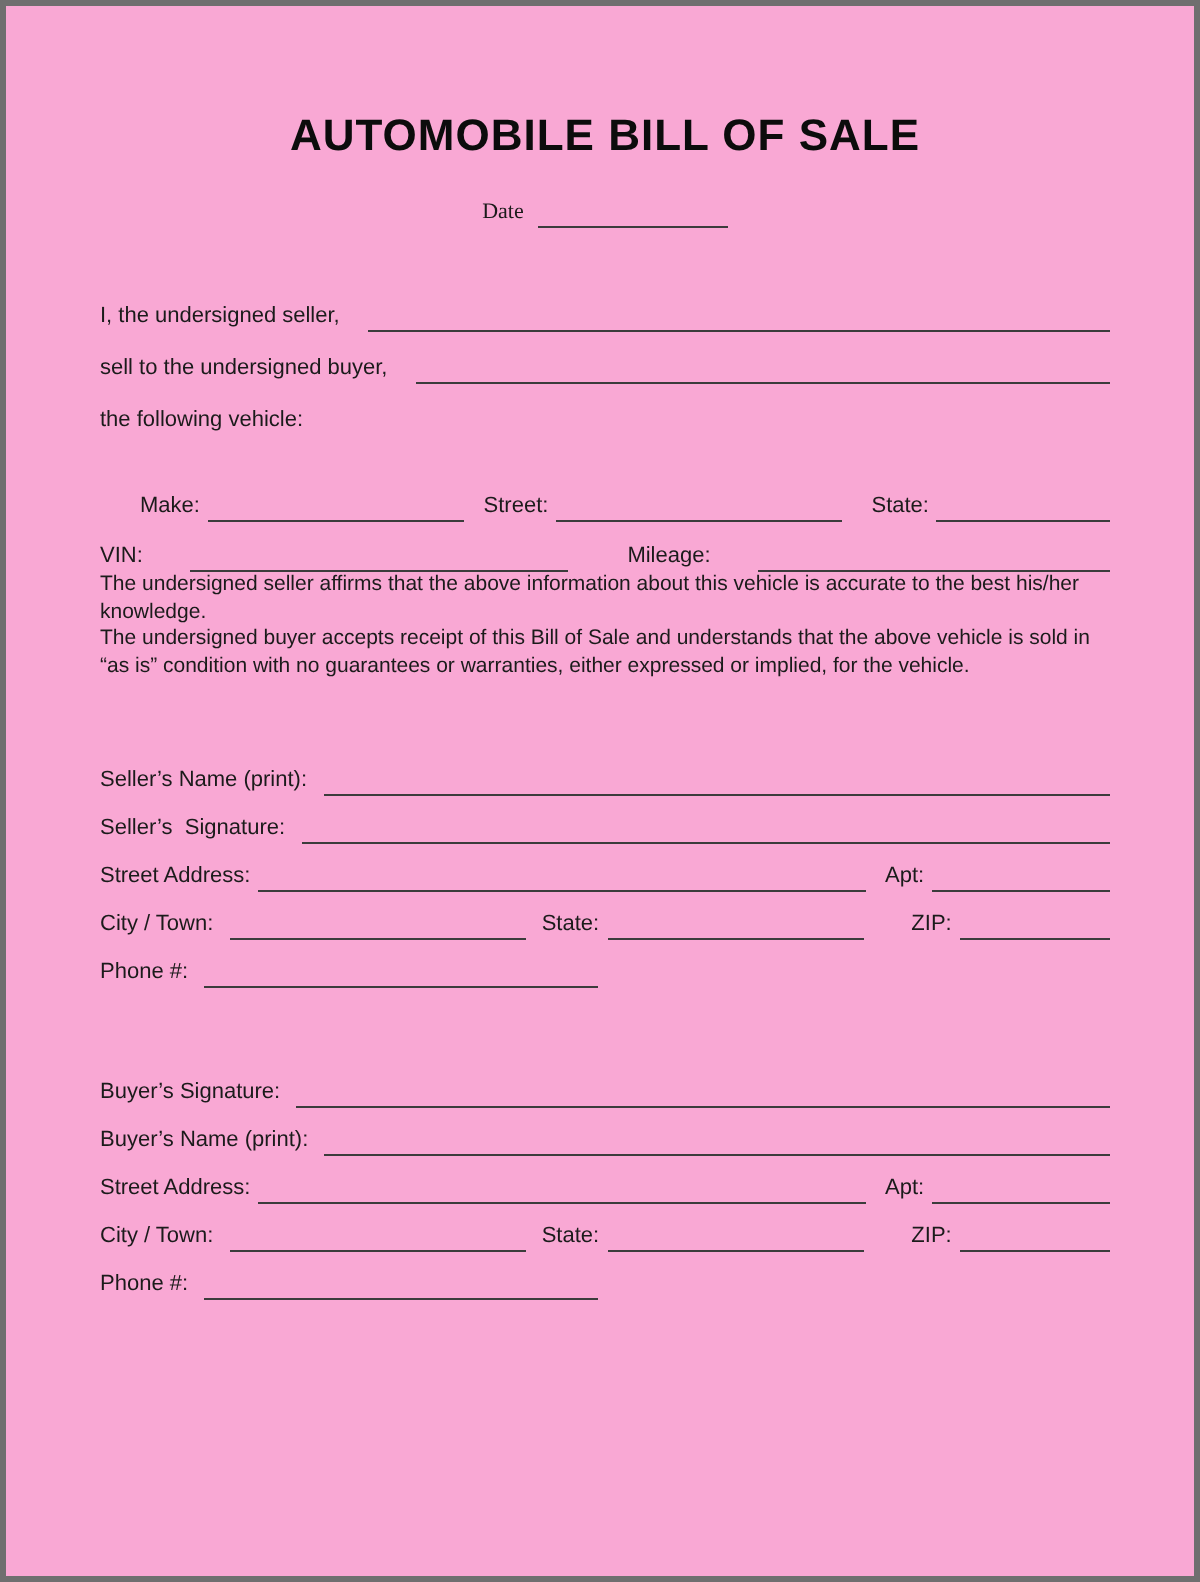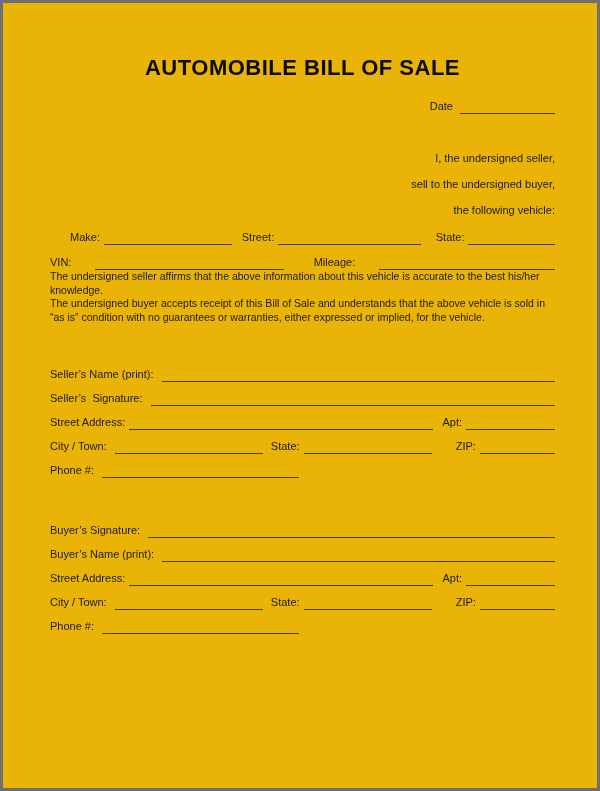--- a/index.html
+++ b/index.html
@@ -1,21 +1,21 @@
 <!DOCTYPE html>
 <html><head>
 <meta charset="utf-8">
 <style>
   html,body{margin:0;padding:0;background:#ffffff;}
   .page{
     position:relative;
     width:600px;height:791px;
     box-sizing:border-box;
     border:3px solid #6f6f6f;
-    background:#eab308;
+    background:#f9a8d4;
     font-family:"Liberation Sans","DejaVu Sans",sans-serif;
     color:#1b1b1b;
     overflow:hidden;
   }
   .content{padding:0 42px 0 47px;}
   .title{
     margin:52px 0 0 0;
     text-align:center;
     font-size:22px;
     font-weight:700;
@@ -36,26 +36,26 @@
     margin-left:4px;
     min-width:0;
     font-size:11px;
     line-height:15px;
   }
   .fill{flex:1 1 0;}
   .gap8{margin-left:8px;}
   .gap10{margin-left:10px;}
   .gap15{margin-left:15px;}
   .gap24{margin-left:24px;}
-  .date-row{margin-top:17px;justify-content:flex-end;}
+  .date-row{margin-top:17px;justify-content:center;font-family:Liberation Serif, serif;}
   .date-line{width:95px;margin-left:7px;flex:none;}
   .stmt{margin-top:36px;}
-  .stmt .row{margin-bottom:10px;flex-direction:column;}
+  .stmt .row{margin-bottom:10px;}
   .stmt .line{margin-left:14px;}
-  .veh1{margin-top:11px;padding-left:20px;}
+  .veh1{margin-top:27px;padding-left:20px;}
   .veh2{margin-top:9px;gap:20px;}
   p.para{
     margin:0;
     font-size:10.5px;
     line-height:13.5px;
     color:#1b1b1b;
   }
   .para1{margin-top:18px;}
   .para2{margin-top:13px;}
   .party{margin-top:42px;}

